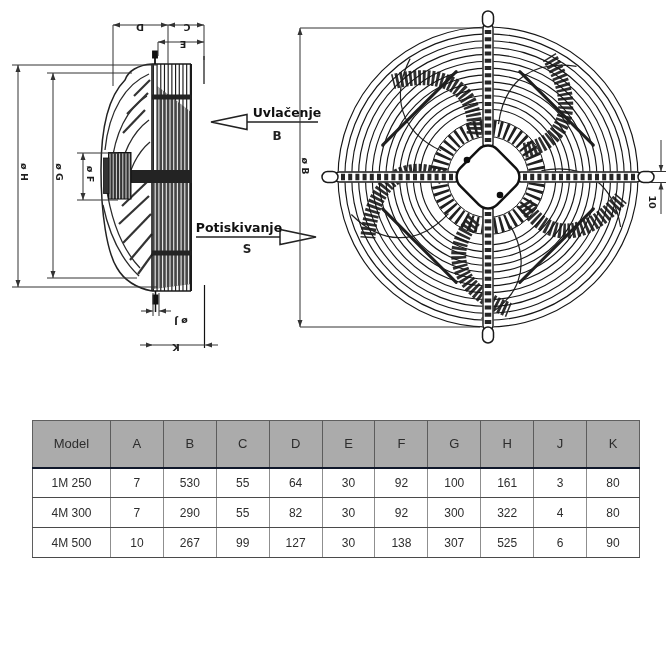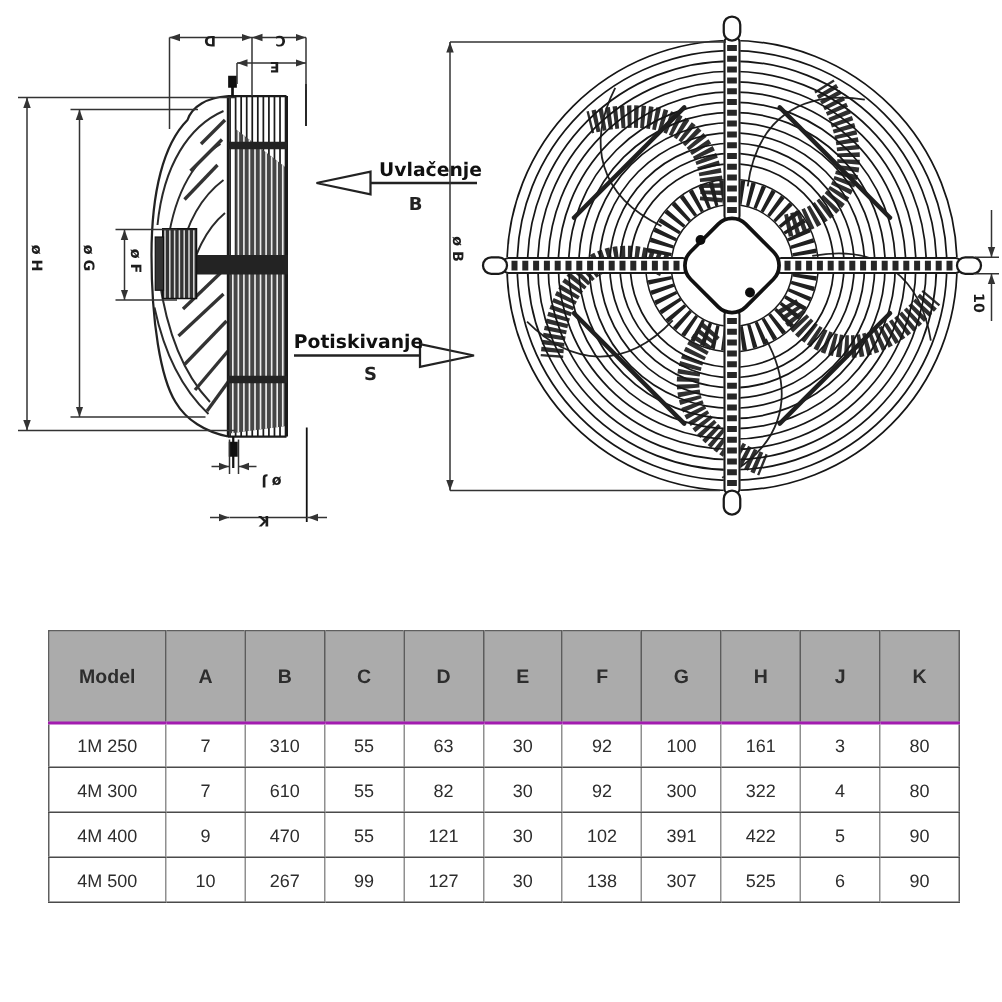--- a/index.html
+++ b/index.html
@@ -4,23 +4,23 @@
 <style>
   *{box-sizing:border-box;margin:0;padding:0}
   html,body{background:#ffffff}
   .canvas{position:relative;width:668px;height:668px;background:#fff;font-family:"Liberation Sans",sans-serif;overflow:hidden}
   .drawing-svg{position:absolute;left:0;top:0}
   .dim{font-family:"DejaVu Sans",sans-serif;font-size:9.5px;font-weight:600;fill:#1d1d1d}
   .flow{font-family:"DejaVu Sans",sans-serif;font-size:12.5px;font-weight:700;fill:#101010}
   .flowdim{font-family:"DejaVu Sans",sans-serif;font-size:12px;font-weight:600;fill:#222}
   .dims-table{position:absolute;left:32px;top:420px;width:608px;border-collapse:collapse;table-layout:fixed;
               border:1px solid #5f5f5f}
-  .dims-table th{height:61px;background:var(--header-bg,#ababab);font-size:13px;font-weight:bold;
+  .dims-table th{height:47px;background:var(--header-bg,#ababab);font-size:13px;font-weight:normal;
                  color:var(--header-tx,#2d2d2d);text-align:center;vertical-align:middle;
-                 border-left:1px solid #5c5c5c;border-bottom:2px solid #a21caf}
+                 border-left:1px solid #5c5c5c;border-bottom:2px solid #0f172a}
   .dims-table td{height:30px;font-size:12px;color:var(--body-tx,#2d2d2d);text-align:center;vertical-align:middle;
                  border-left:1px solid #8f8f8f;border-bottom:1.6px solid var(--grid,#4a4a4a)}
   .dims-table th:first-child,.dims-table td:first-child{border-left:none}
   col.c-model{width:78px}
 </style>
 </head>
 <body>
 
 <div class="canvas">
 
@@ -256,55 +256,42 @@
           <th>G</th>
           <th>H</th>
           <th>J</th>
           <th>K</th>
         </tr>
   </thead>
   <tbody id="table-body">
         <tr>
           <td>1M 250</td>
           <td>7</td>
-          <td>310</td>
+          <td>530</td>
           <td>55</td>
-          <td>63</td>
+          <td>64</td>
           <td>30</td>
           <td>92</td>
           <td>100</td>
           <td>161</td>
           <td>3</td>
           <td>80</td>
         </tr>
         <tr>
           <td>4M 300</td>
           <td>7</td>
-          <td>610</td>
+          <td>290</td>
           <td>55</td>
           <td>82</td>
           <td>30</td>
           <td>92</td>
           <td>300</td>
           <td>322</td>
           <td>4</td>
           <td>80</td>
-        </tr>
-        <tr>
-          <td>4M 400</td>
-          <td>9</td>
-          <td>470</td>
-          <td>55</td>
-          <td>121</td>
-          <td>30</td>
-          <td>102</td>
-          <td>391</td>
-          <td>422</td>
-          <td>5</td>
-          <td>90</td>
         </tr>
         <tr>
           <td>4M 500</td>
           <td>10</td>
           <td>267</td>
           <td>99</td>
           <td>127</td>
           <td>30</td>
           <td>138</td>
           <td>307</td>

